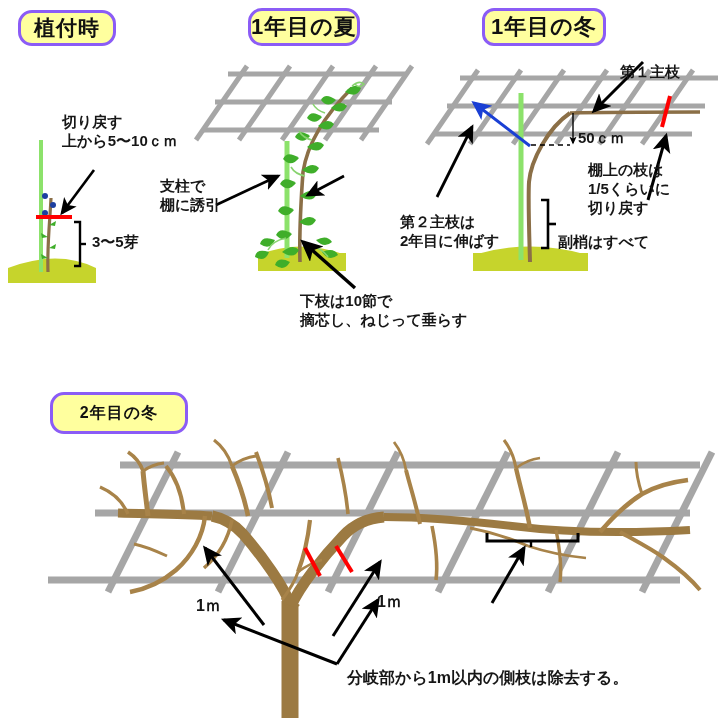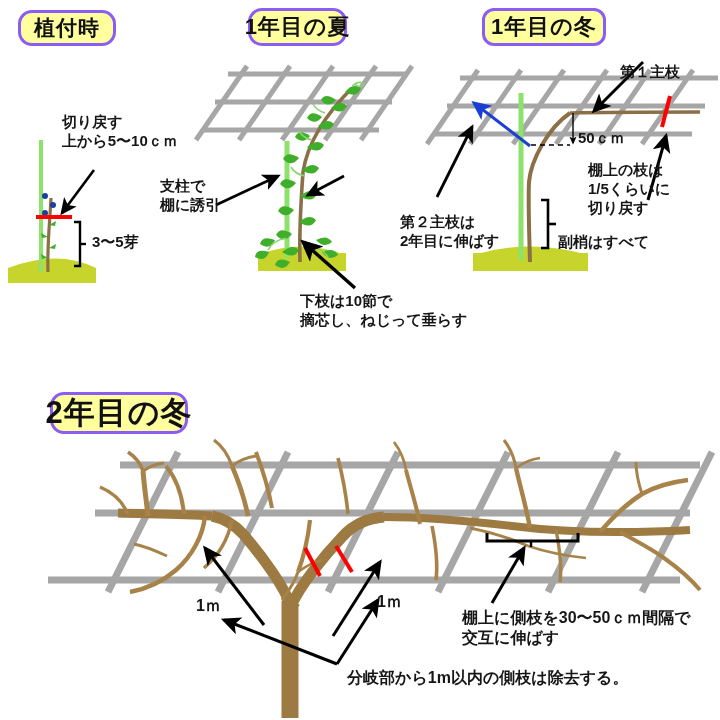--- a/index.html
+++ b/index.html
@@ -31,23 +31,23 @@
     color: #111111;
     font-weight: 700;
     display: flex;
     align-items: center;
     justify-content: center;
     letter-spacing: 1px;
     box-sizing: border-box;
     white-space: nowrap;
   }
   .badge-1 { left: 18px;  top: 10px;  width: 98px;  height: 36px; font-size: 21px; }
-  .badge-2 { left: 248px; top: 8px;   width: 99px; height: 38px; font-size: 22px; }
+  .badge-2 { left: 248px; top: 8px;   width: 112px; height: 38px; font-size: 22px; }
   .badge-3 { left: 482px; top: 8px;   width: 124px; height: 38px; font-size: 22px; border-radius: 12px; }
-  .badge-4 { left: 50px;  top: 392px; width: 138px; height: 42px; font-size: 31px; }
+  .badge-4 { left: 50px;  top: 392px; width: 138px; height: 42px; font-size: 16px; }
 
   
   .note {
     position: absolute;
     font-size: 15px;
     font-weight: 700;
     line-height: 1.28;
     color: #161616;
     white-space: pre;
   }
@@ -300,17 +300,15 @@
   <div class="note" style="left:578px; top:128px;">50ｃｍ</div>
   <div class="note" style="left:588px; top:160px;">棚上の枝は
 1/5くらいに
 切り戻す</div>
   <div class="note" style="left:400px; top:212px;">第２主枝は
 2年目に伸ばす</div>
   <div class="note" style="left:558px; top:232px;">副梢はすべて</div>
 
   <div class="note lg" style="left:196px; top:596px;">1ｍ</div>
   <div class="note lg" style="left:377px; top:592px;">1ｍ</div>
-  <div class="note lg" style="left:462px; top:608px;">棚上に側枝を30〜50ｃｍ間隔で
-交互に伸ばす</div>
   <div class="note lg" style="left:347px; top:668px;">分岐部から1m以内の側枝は除去する。</div>
 
 </div>
 
 </body></html>

